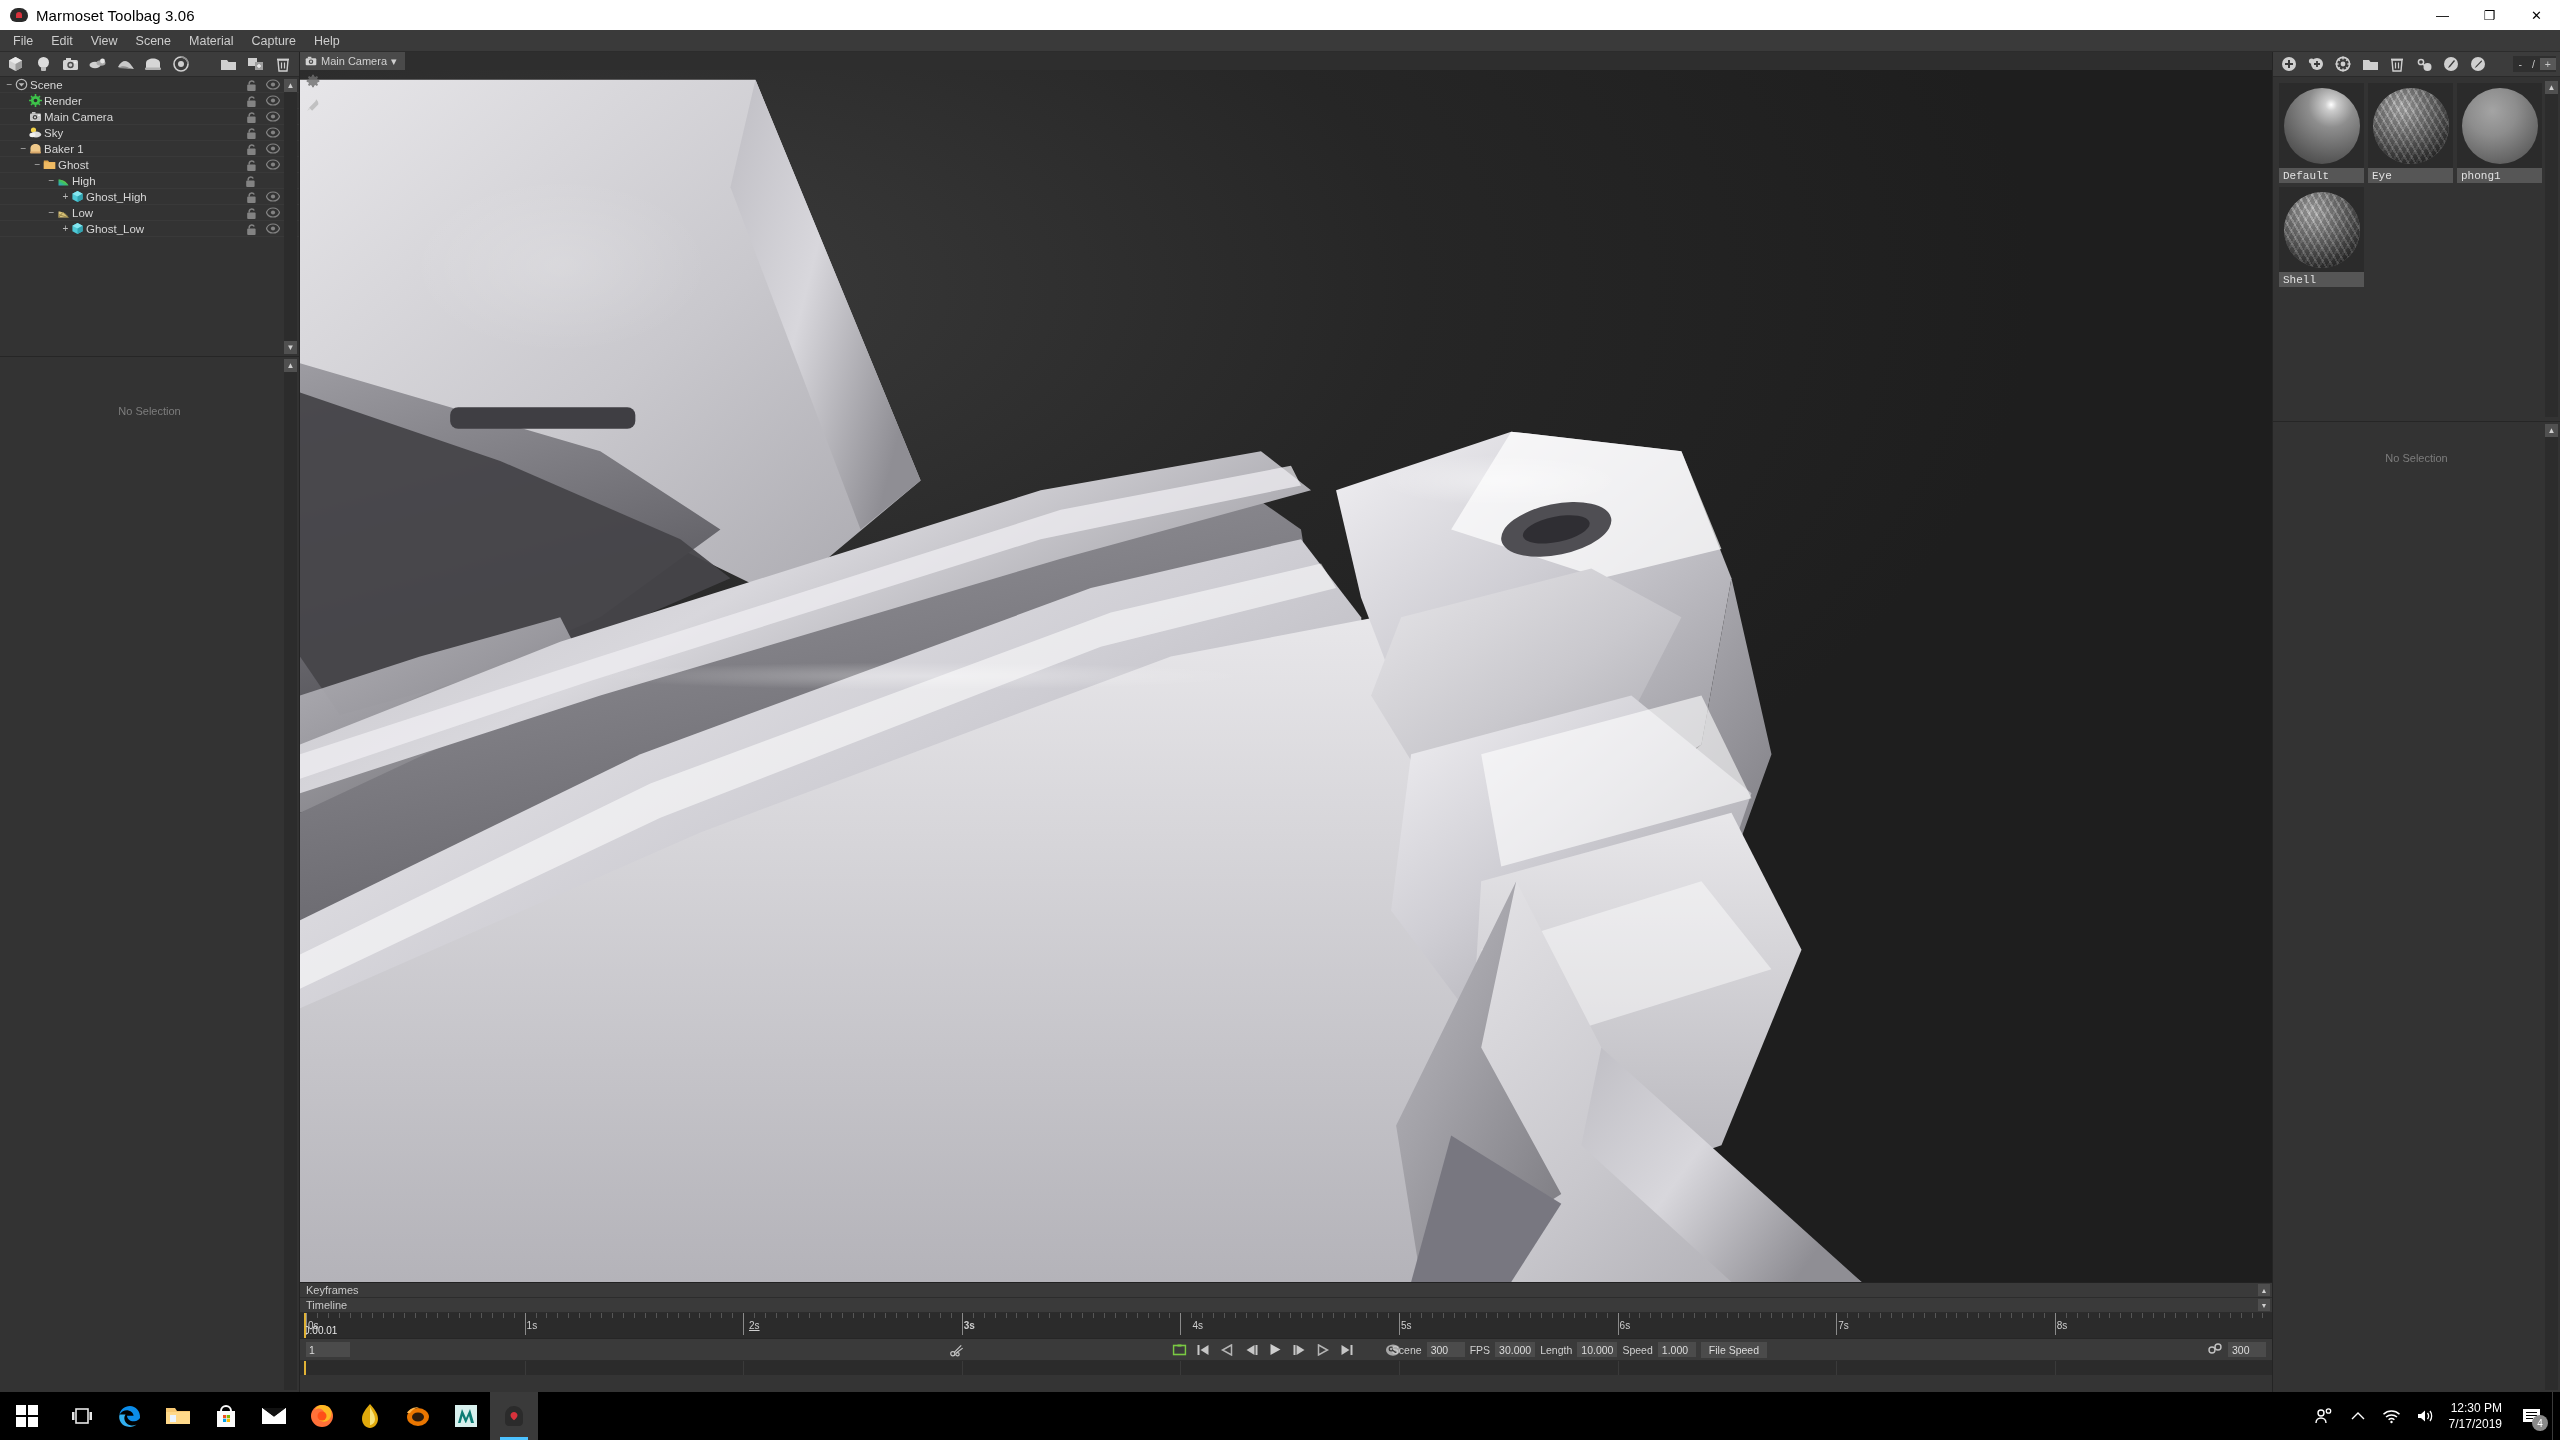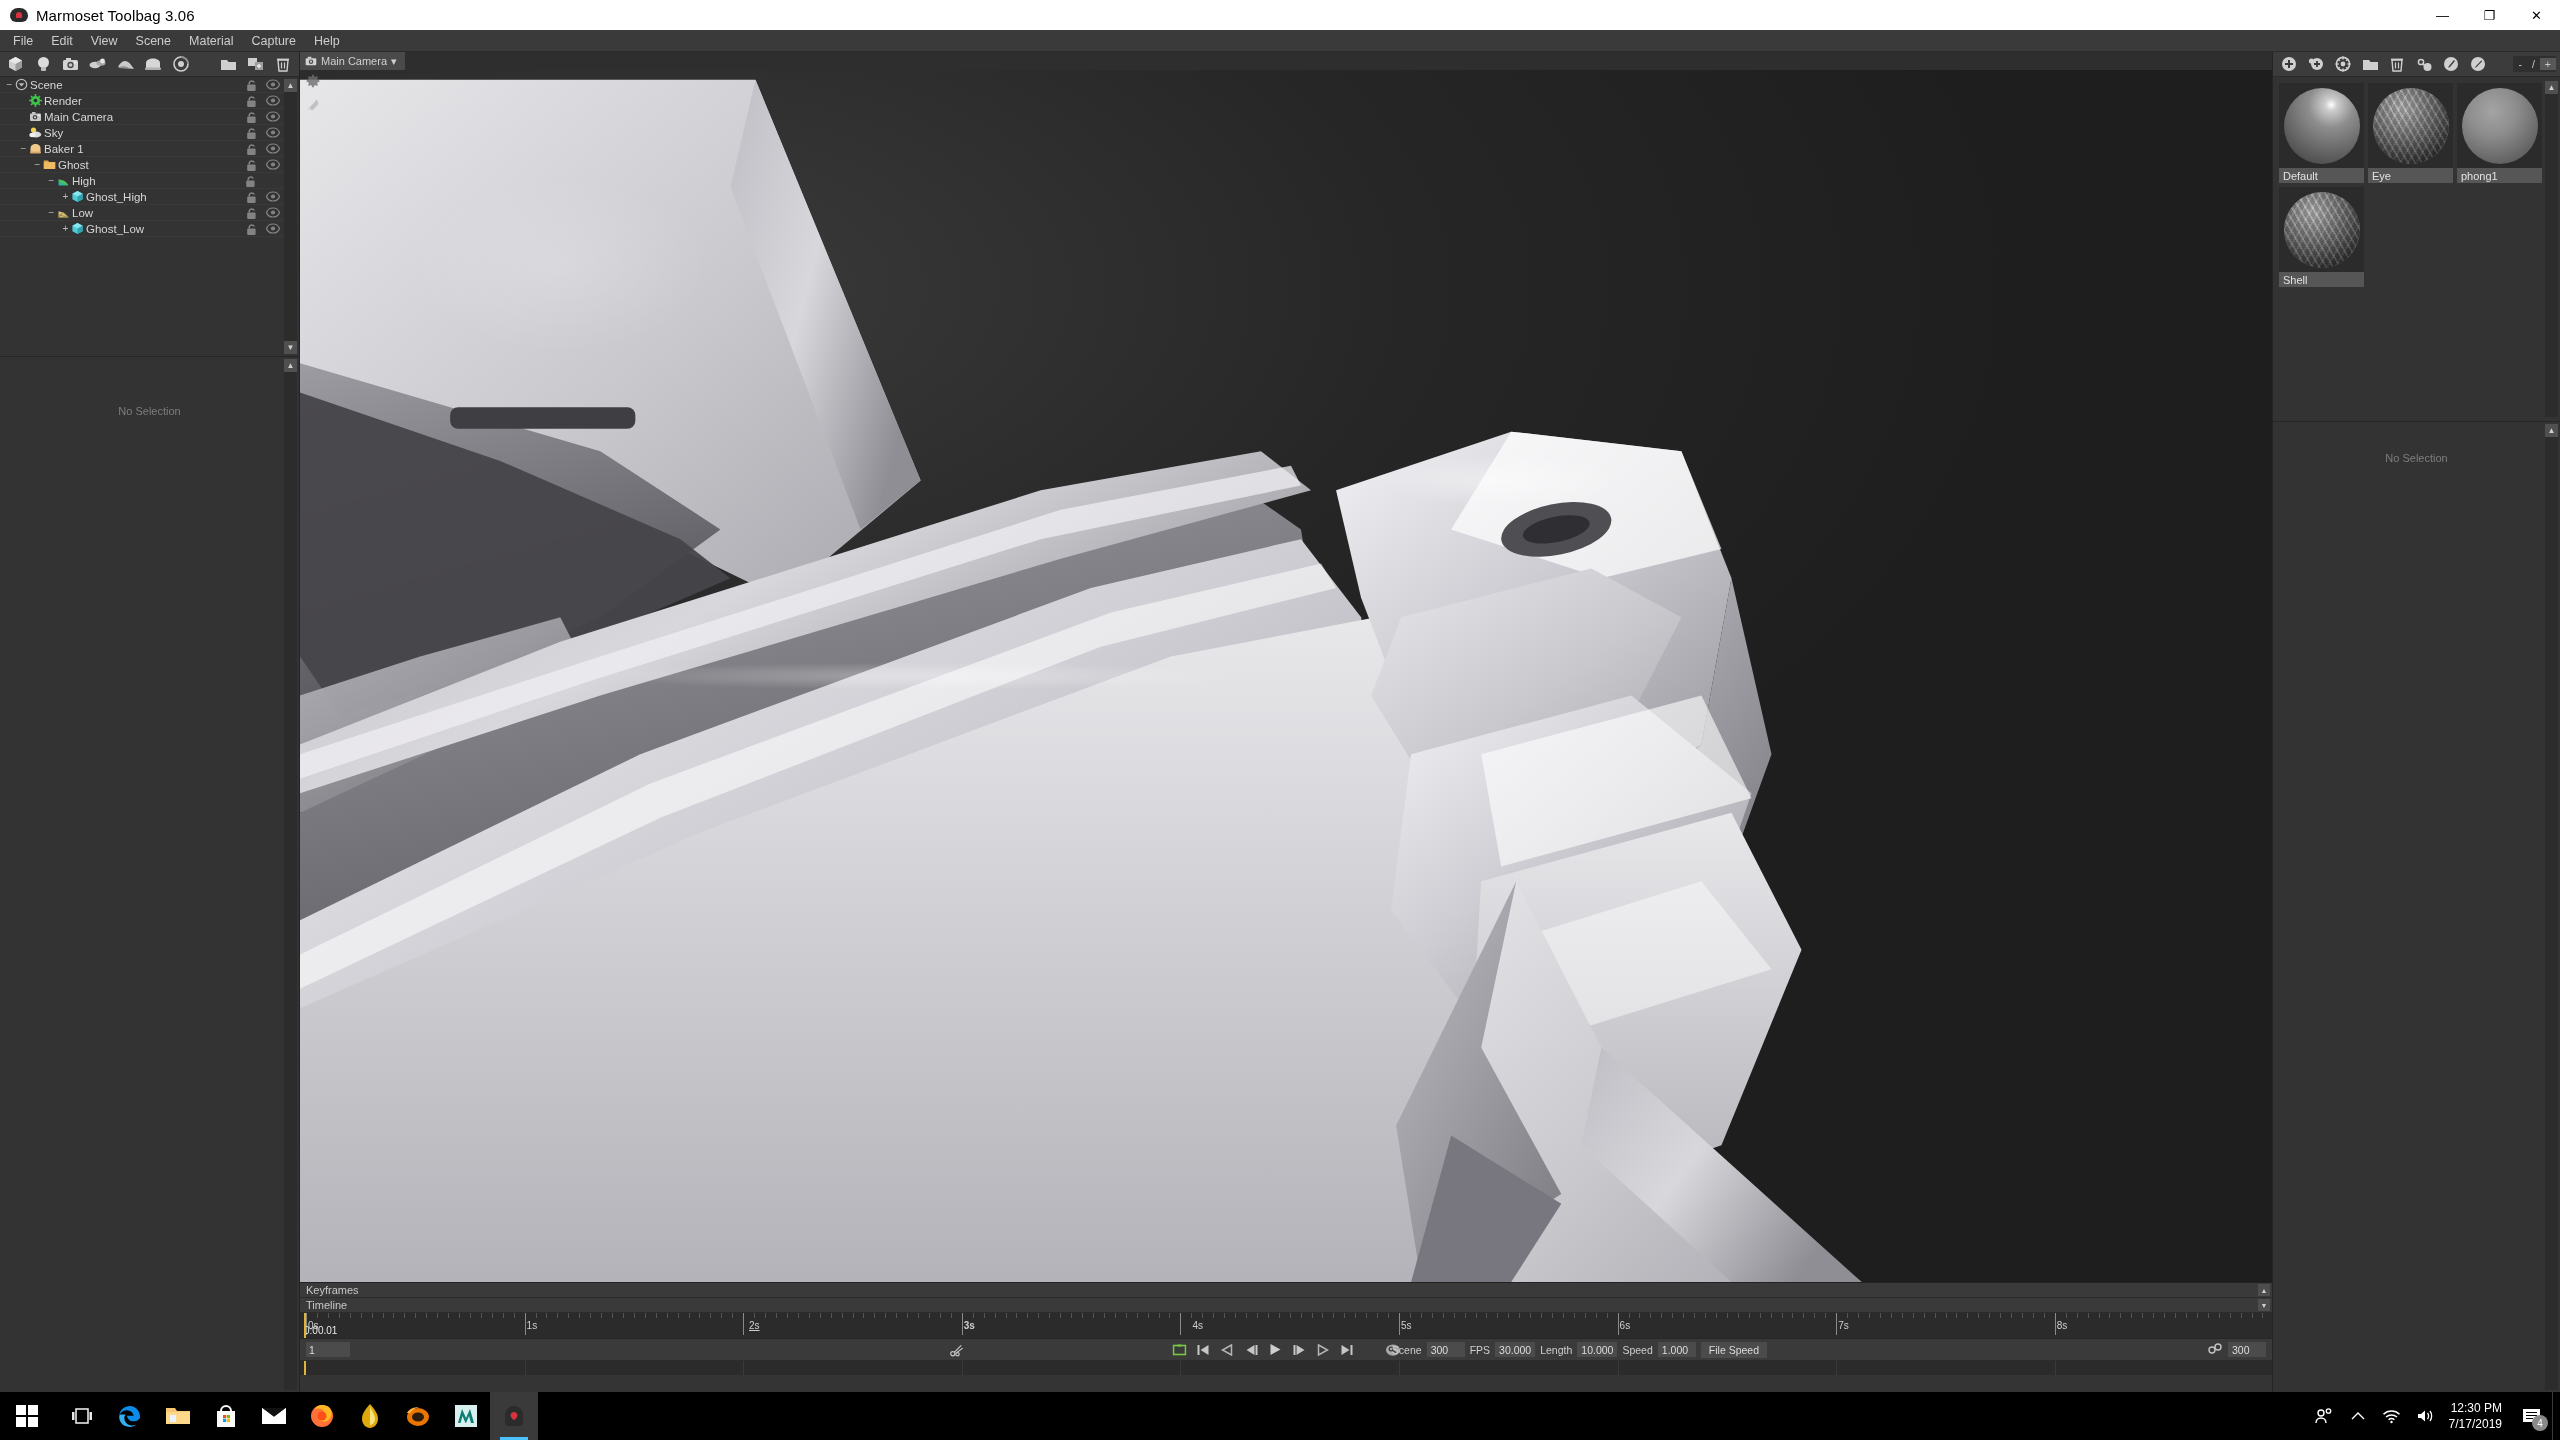--- a/index.html
+++ b/index.html
@@ -202,21 +202,21 @@
     position: absolute; right: 4px; height: 16px; background: #2f2f2f; display: flex;
     align-items: center; font-size: 10.5px; color: #c8c8c8;
   }
   .rp-counter span { padding: 0 5px; }
   .rp-counter .plus { background: #585858; }
   .mat-grid {
     flex: 0 0 345px; background: #333333; position: relative; padding: 6px;
     display: flex; flex-wrap: wrap; align-content: flex-start; gap: 4px 4px;
     border-bottom: 1px solid #262626; overflow: hidden;
   }
-  .mat-cell { width: 85px; }
+  .mat-cell { width: 85px; font-family: Liberation Mono, monospace; }
   .mat-thumb {
     width: 85px; height: 85px; background: #2b2b2b; display: flex; align-items: center;
     justify-content: center; position: relative; overflow: hidden;
   }
   .sphere { width: 76px; height: 76px; border-radius: 50%; position: relative; }
   .sphere.default {
     background: radial-gradient(circle at 62% 22%, #ffffff 0%, #cdcdcd 8%, #8e8e8e 30%, #5c5c5c 70%, #3a3a3a 100%);
   }
   .sphere.phong {
     background: radial-gradient(circle at 40% 30%, #a4a4a4 0%, #8d8d8d 35%, #636363 75%, #4a4a4a 100%);

